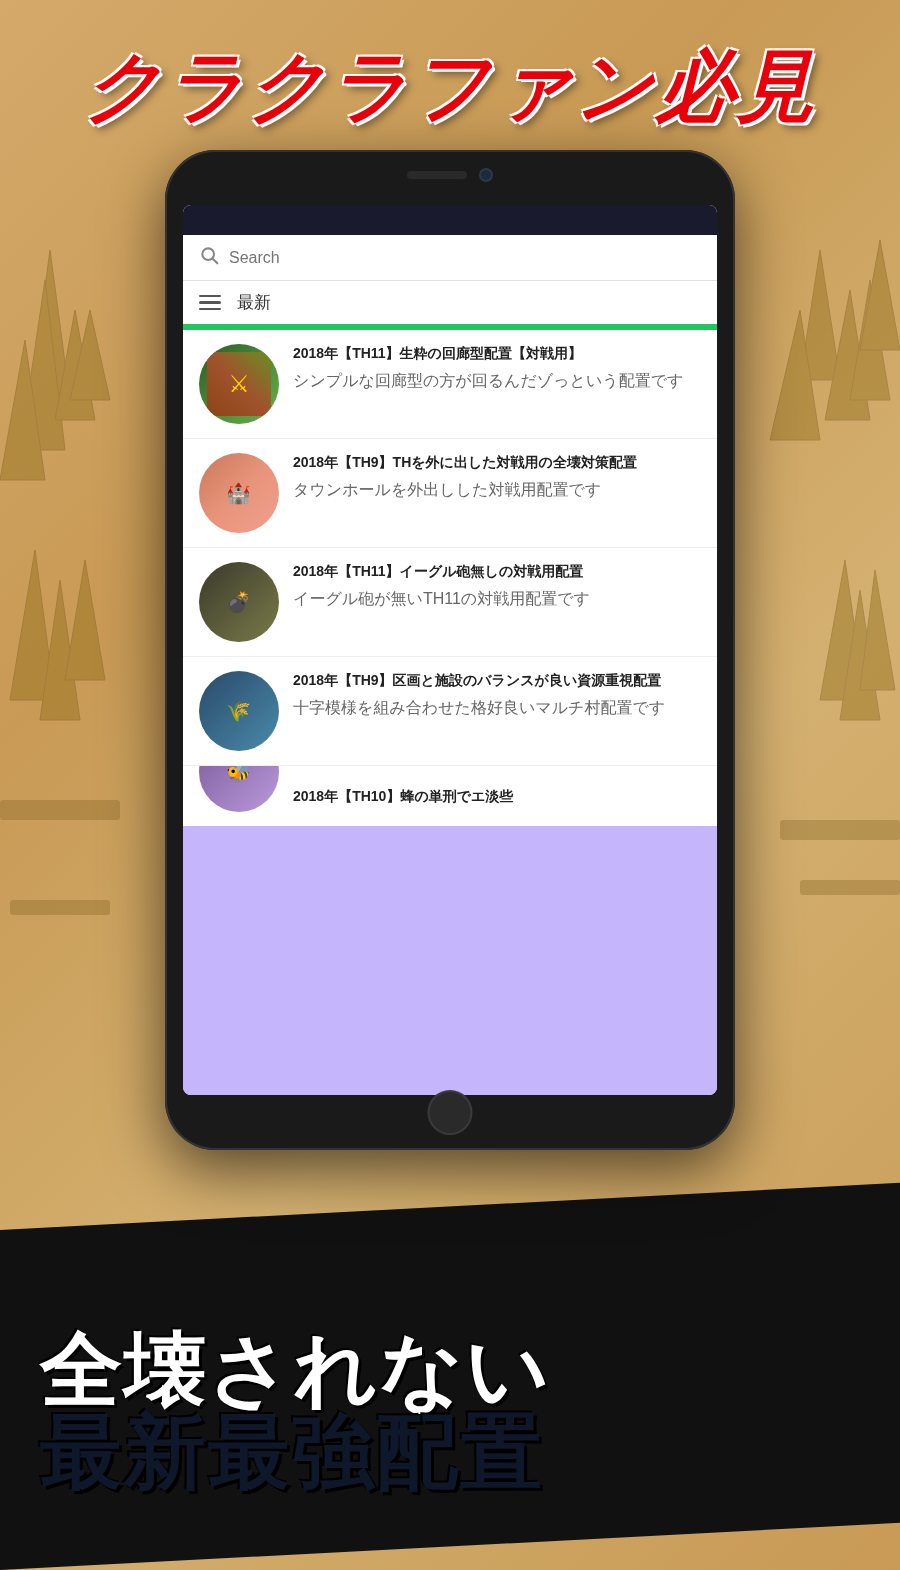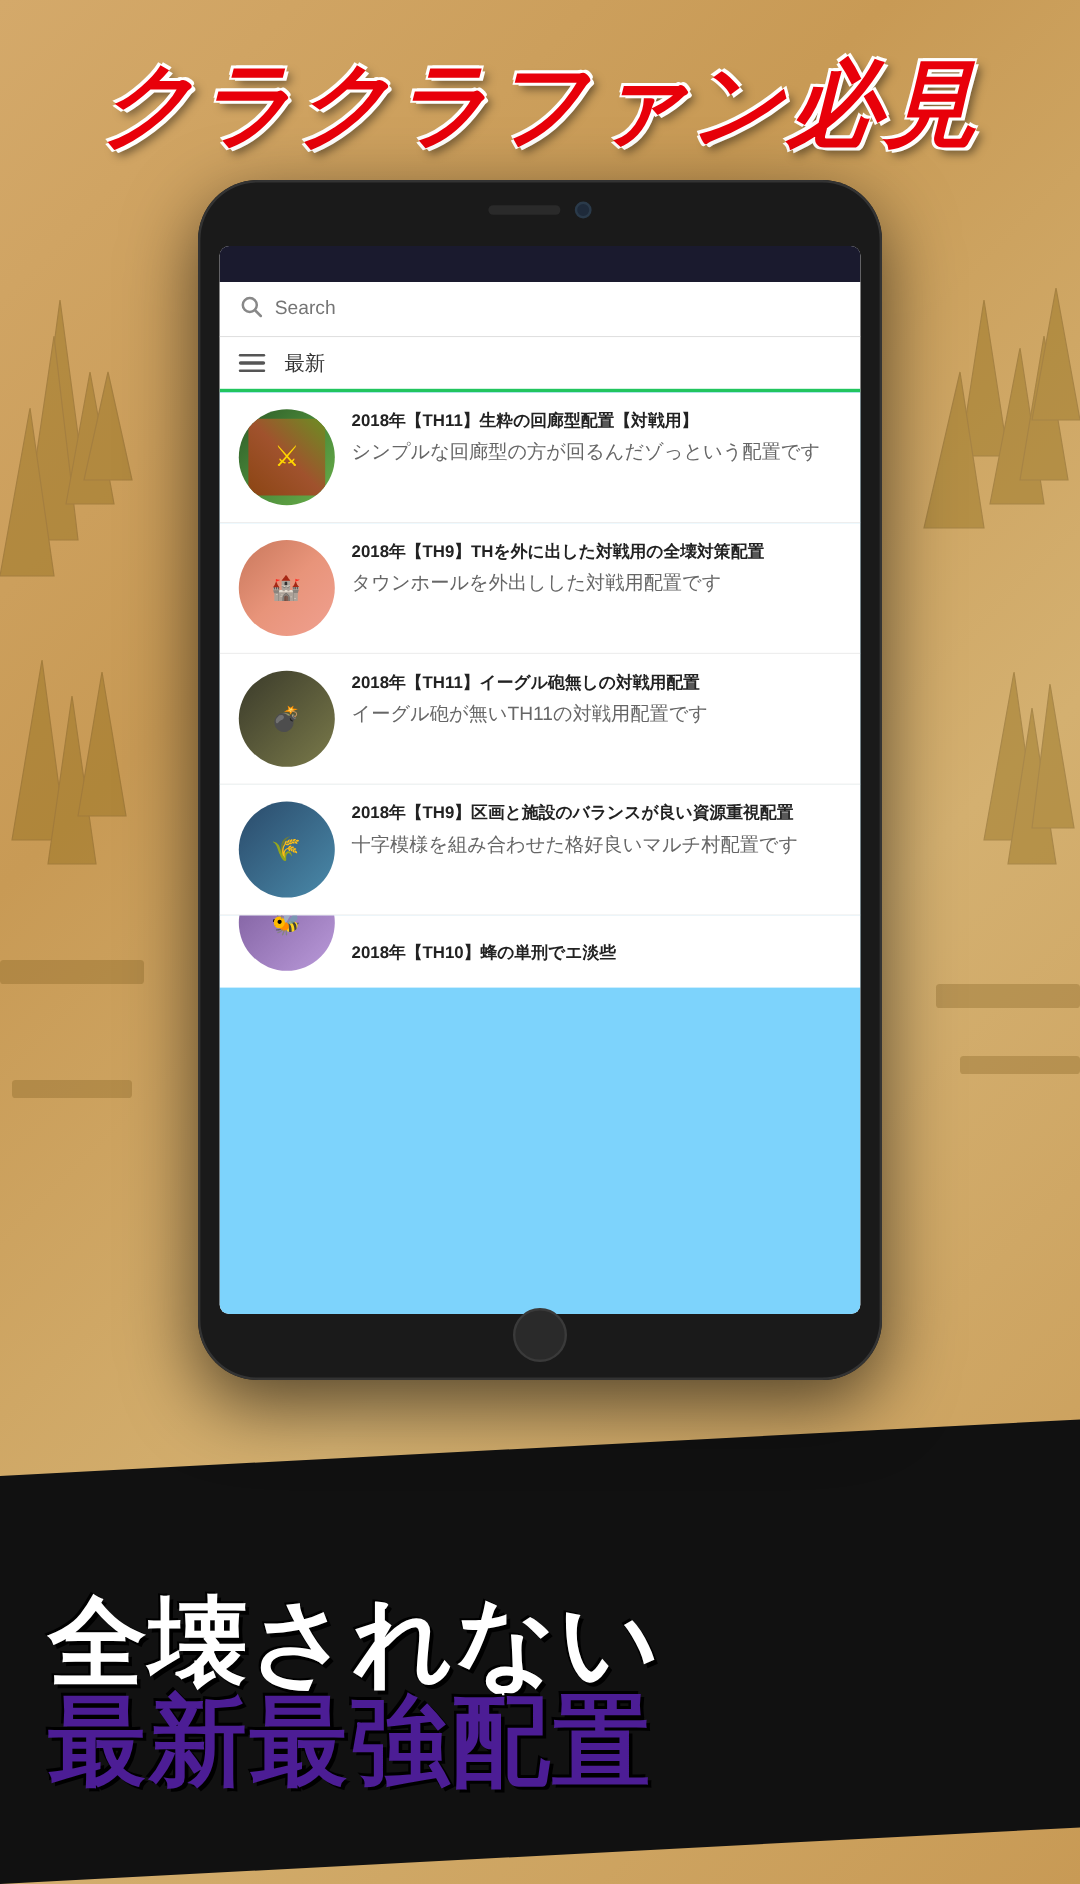--- a/index.html
+++ b/index.html
@@ -133,21 +133,21 @@
       background: transparent;
     }
 
     
     .nav-bar {
       background: #fff;
       padding: 10px 16px;
       display: flex;
       align-items: center;
       gap: 16px;
-      border-bottom: 3px solid #22c55e;
+      border-bottom: 6px solid #22c55e;
     }
 
     .hamburger-icon {
       display: flex;
       flex-direction: column;
       gap: 4px;
       cursor: pointer;
     }
 
     .hamburger-icon span {
@@ -159,21 +159,21 @@
     }
 
     .nav-title {
       font-size: 17px;
       font-weight: 500;
       color: #333;
     }
 
     
     .content-area {
-      background: #7dd3fc;
+      background: #c4b5fd;
       overflow-y: auto;
       height: calc(100% - 105px);
     }
 
     
     .list-item {
       background: #fff;
       display: flex;
       align-items: flex-start;
       gap: 14px;
@@ -352,21 +352,21 @@
       color: #fff;
       text-shadow: 3px 3px 0px #000, -2px -2px 0px #000;
       letter-spacing: 2px;
       display: block;
       line-height: 1;
     }
 
     .bottom-text-line2 {
       font-size: 82px;
       font-weight: 900;
-      color: #4c1d95;
+      color: #0f172a;
       text-shadow: 3px 3px 0px #000, -2px -2px 0px #000;
       letter-spacing: 2px;
       display: block;
       line-height: 1;
     }
 
     
     .bg-svg {
       position: absolute;
       inset: 0;

